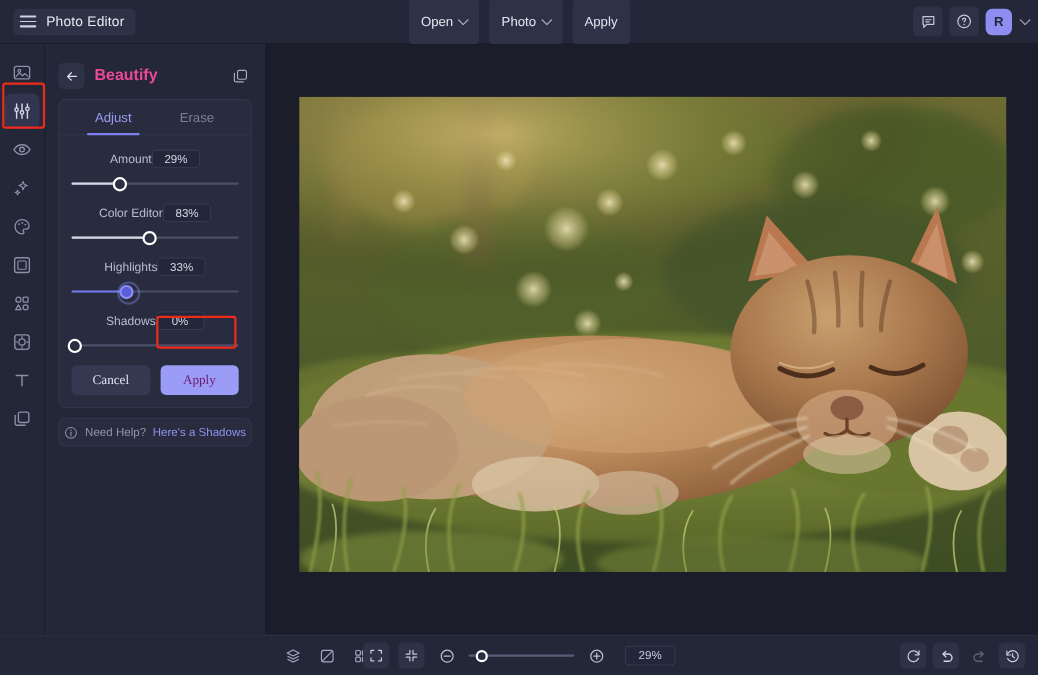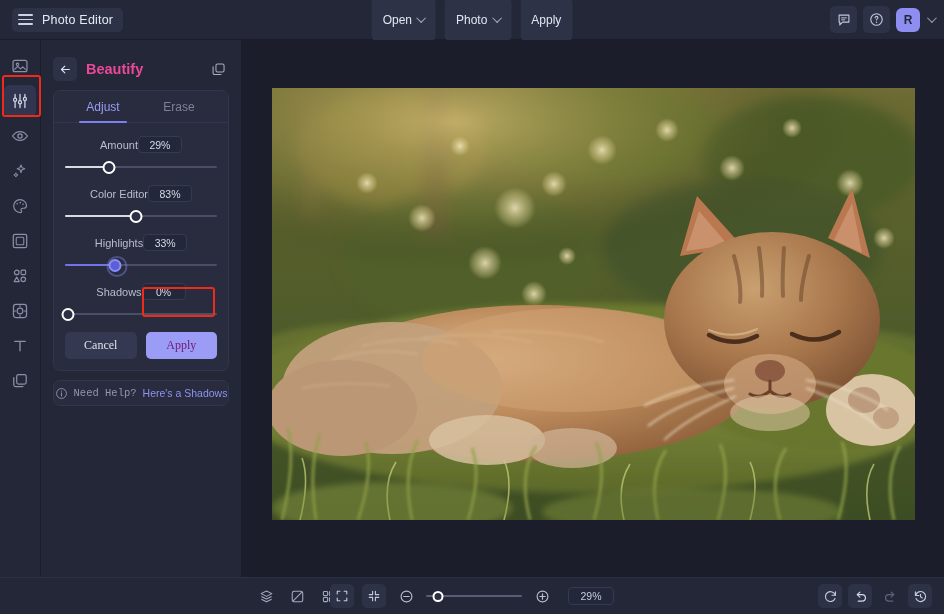--- a/index.html
+++ b/index.html
@@ -148,21 +148,21 @@
     font-size: 12px; font-family: Liberation Serif, serif; cursor: pointer;
   }
   .btn-cancel { background: #343850; color: #dfe2ed; }
   .btn-apply { background: #9a9cf5; color: #701a75; }
 
   .help-bar {
     margin-top: 9px; background: #282c3e; border: 1px solid #32364c; border-radius: 7px;
     height: 26px; display: flex; align-items: center; justify-content: center; gap: 6px;
     cursor: pointer;
   }
-  .help-text { font-size: 10.5px; color: #9196ad; font-family: Liberation Mono, monospace; }
+  .help-text { font-size: 10.5px; color: #9196ad; }
   .help-link { font-size: 10.5px; color: #8f93ee; }
 
   
   .canvas {
     flex: 1; background: #1b1d2b; position: relative;
     display: flex; align-items: center; justify-content: center;
   }
   .photo-wrap { width: 643px; height: 432px; position: relative; margin-top: -10px; }
   .photo { width: 100%; height: 100%; display: block; }
 

